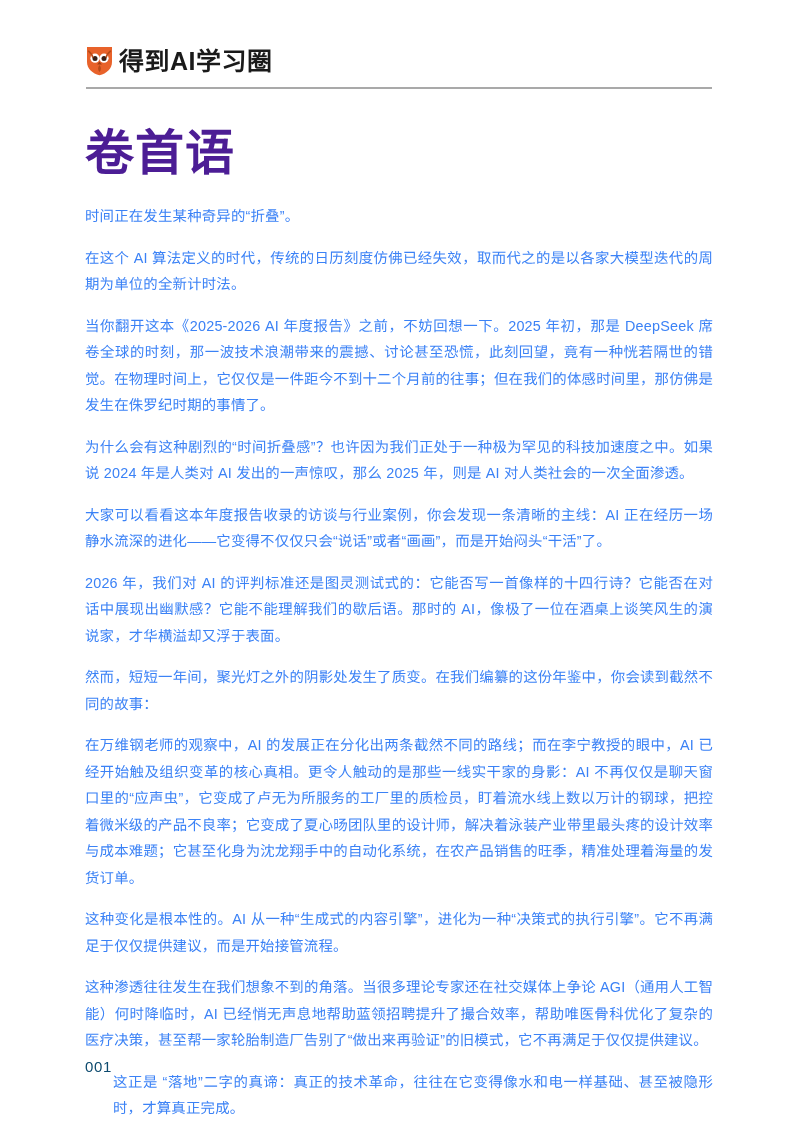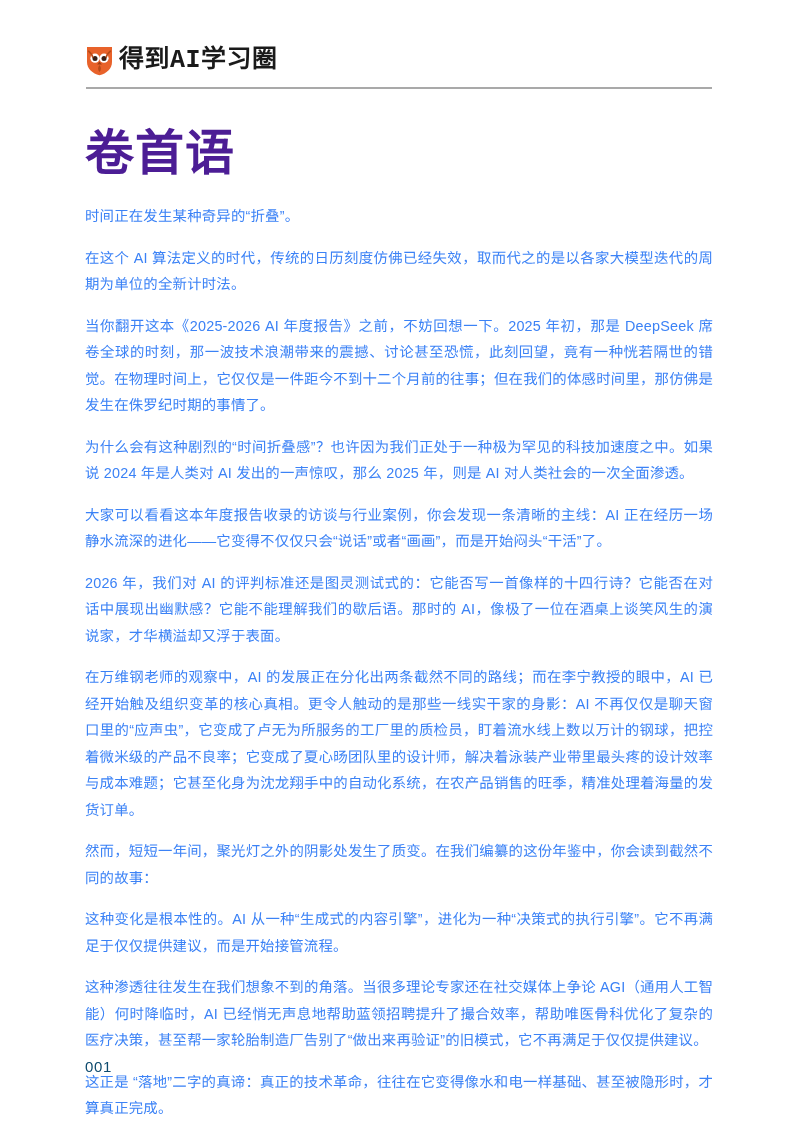--- a/index.html
+++ b/index.html
@@ -37,21 +37,21 @@
     gap: 6px;
     height: 34px;
   }
   .brand-logo {
     width: 27px;
     height: 30px;
     flex: 0 0 auto;
     display: block;
   }
   .brand-name {
-    font-family: Liberation Mono, monospace;
+    font-family: Liberation Sans, sans-serif;
     font-weight: 700;
     font-size: 25px;
     line-height: 30px;
     letter-spacing: 0.5px;
     color: #1a1a1a;
     white-space: nowrap;
     text-align: center;
   }
   .header-rule {
     position: absolute;
@@ -86,20 +86,21 @@
     margin: 0 0 15px 0;
     font-size: 14.4px;
     line-height: 26.5px;
     color: #3b82f6;
     text-align: justify;
     text-justify: inter-ideograph;
     letter-spacing: 0.2px;
   }
   .para:last-child {
     margin-bottom: 0;
+    margin-left: 28px;
   }
 
   
   .page-number {
     position: absolute;
     left: 85px;
     top: 1058px;
     font-size: 15px;
     line-height: 18px;
     color: #0c4a6e;
@@ -131,22 +132,22 @@
 
   <h1 class="page-title">卷首语</h1>
 
   <div class="content">
     <p class="para">时间正在发生某种奇异的“折叠”。</p>
     <p class="para">在这个 AI 算法定义的时代，传统的日历刻度仿佛已经失效，取而代之的是以各家大模型迭代的周期为单位的全新计时法。</p>
     <p class="para">当你翻开这本《2025-2026 AI 年度报告》之前，不妨回想一下。2025 年初，那是 DeepSeek 席卷全球的时刻，那一波技术浪潮带来的震撼、讨论甚至恐慌，此刻回望，竟有一种恍若隔世的错觉。在物理时间上，它仅仅是一件距今不到十二个月前的往事；但在我们的体感时间里，那仿佛是发生在侏罗纪时期的事情了。</p>
     <p class="para">为什么会有这种剧烈的“时间折叠感”？也许因为我们正处于一种极为罕见的科技加速度之中。如果说 2024 年是人类对 AI 发出的一声惊叹，那么 2025 年，则是 AI 对人类社会的一次全面渗透。</p>
     <p class="para">大家可以看看这本年度报告收录的访谈与行业案例，你会发现一条清晰的主线：AI 正在经历一场静水流深的进化——它变得不仅仅只会“说话”或者“画画”，而是开始闷头“干活”了。</p>
     <p class="para">2026 年，我们对 AI 的评判标准还是图灵测试式的：它能否写一首像样的十四行诗？它能否在对话中展现出幽默感？它能不能理解我们的歇后语。那时的 AI，像极了一位在酒桌上谈笑风生的演说家，才华横溢却又浮于表面。</p>
+    <p class="para">然而，短短一年间，聚光灯之外的阴影处发生了质变。在我们编纂的这份年鉴中，你会读到截然不同的故事：</p>
     <p class="para">在万维钢老师的观察中，AI 的发展正在分化出两条截然不同的路线；而在李宁教授的眼中，AI 已经开始触及组织变革的核心真相。更令人触动的是那些一线实干家的身影：AI 不再仅仅是聊天窗口里的“应声虫”，它变成了卢无为所服务的工厂里的质检员，盯着流水线上数以万计的钢球，把控着微米级的产品不良率；它变成了夏心旸团队里的设计师，解决着泳装产业带里最头疼的设计效率与成本难题；它甚至化身为沈龙翔手中的自动化系统，在农产品销售的旺季，精准处理着海量的发货订单。</p>
-    <p class="para">然而，短短一年间，聚光灯之外的阴影处发生了质变。在我们编纂的这份年鉴中，你会读到截然不同的故事：</p>
     <p class="para">这种变化是根本性的。AI 从一种“生成式的内容引擎”，进化为一种“决策式的执行引擎”。它不再满足于仅仅提供建议，而是开始接管流程。</p>
     <p class="para">这种渗透往往发生在我们想象不到的角落。当很多理论专家还在社交媒体上争论 AGI（通用人工智能）何时降临时，AI 已经悄无声息地帮助蓝领招聘提升了撮合效率，帮助唯医骨科优化了复杂的医疗决策，甚至帮一家轮胎制造厂告别了“做出来再验证”的旧模式，它不再满足于仅仅提供建议。</p>
     <p class="para">这正是 “落地”二字的真谛：真正的技术革命，往往在它变得像水和电一样基础、甚至被隐形时，才算真正完成。</p>
   </div>
 
   <div class="page-number">001</div>
 
 </div>
 
 </body></html>

